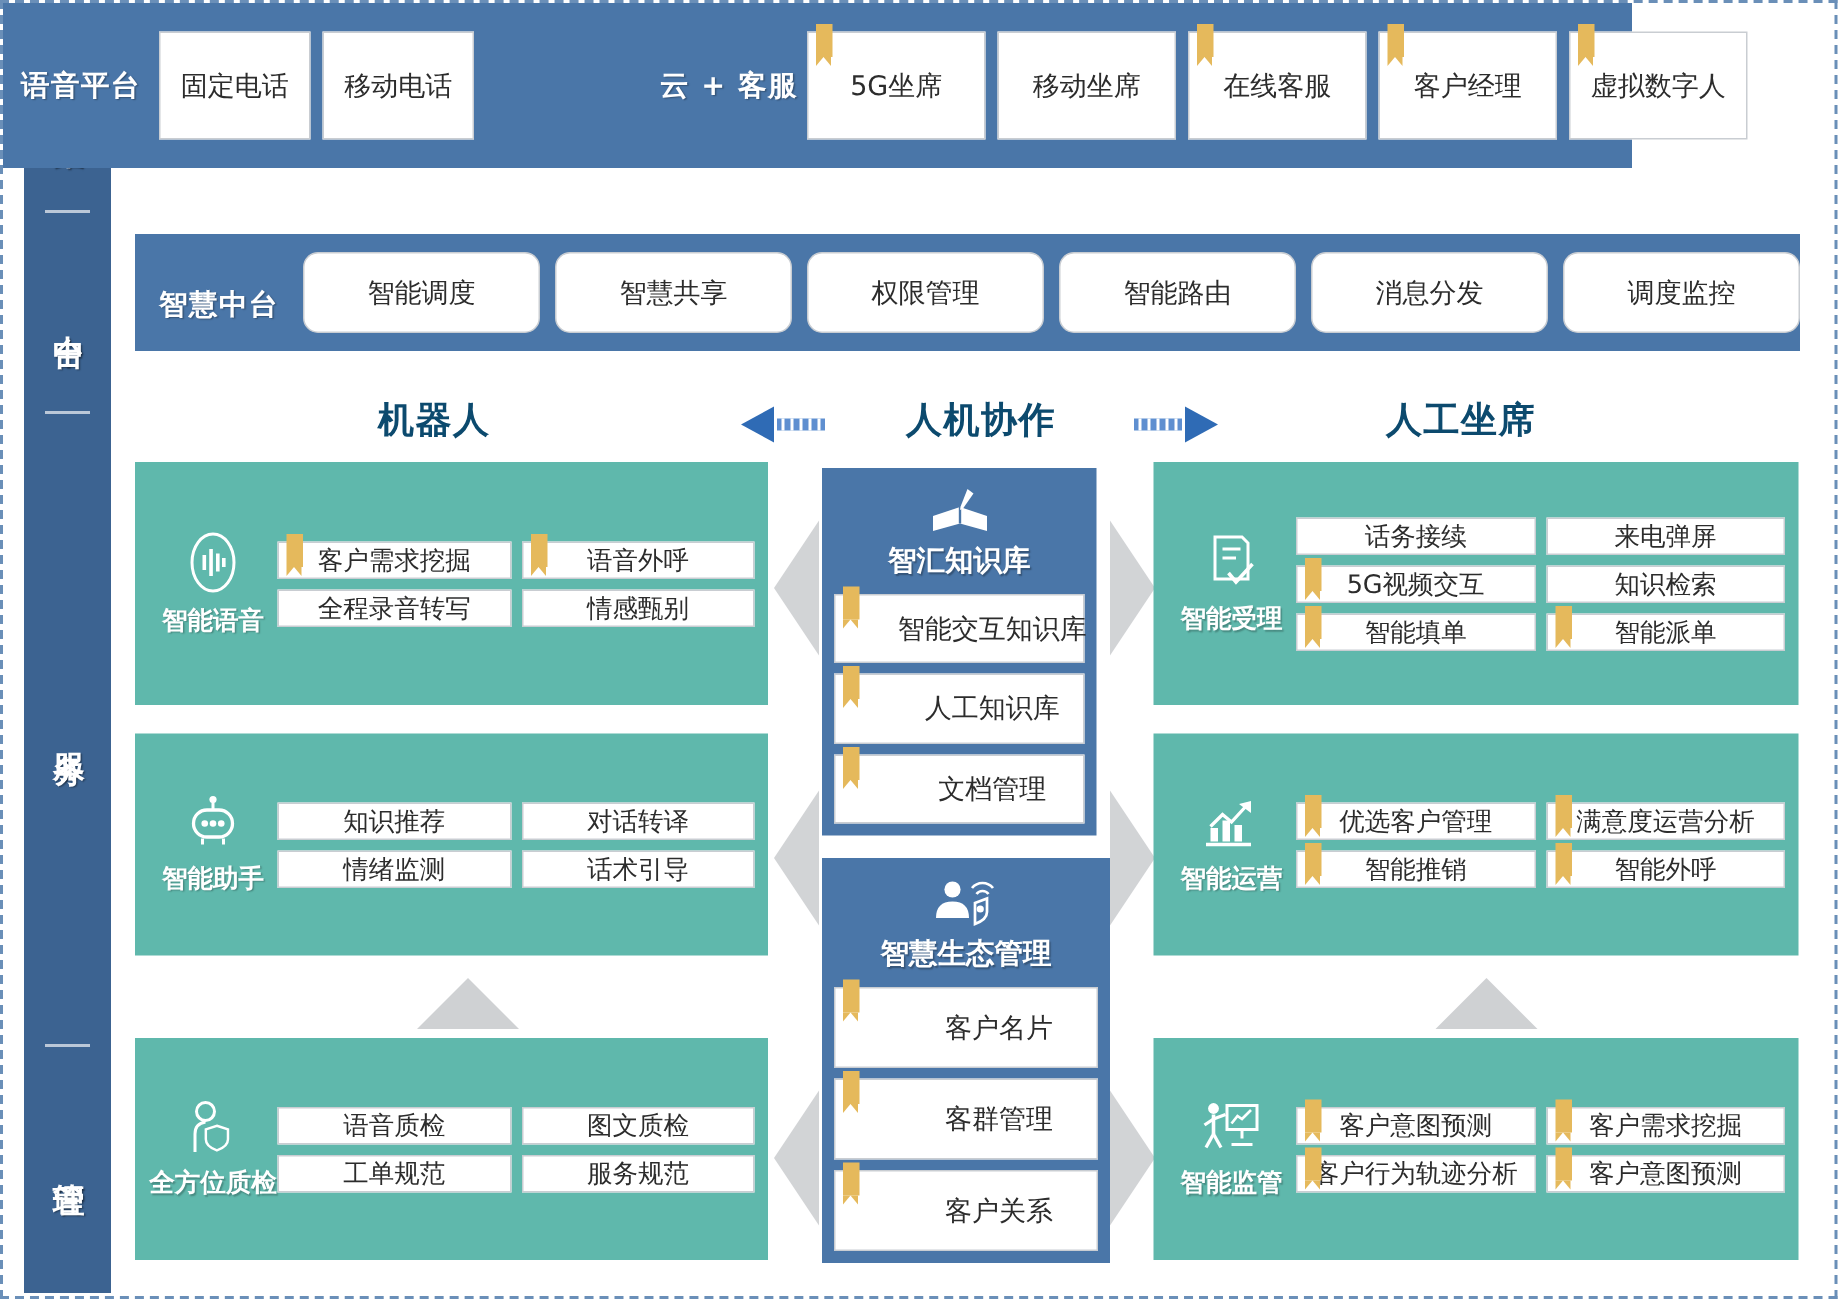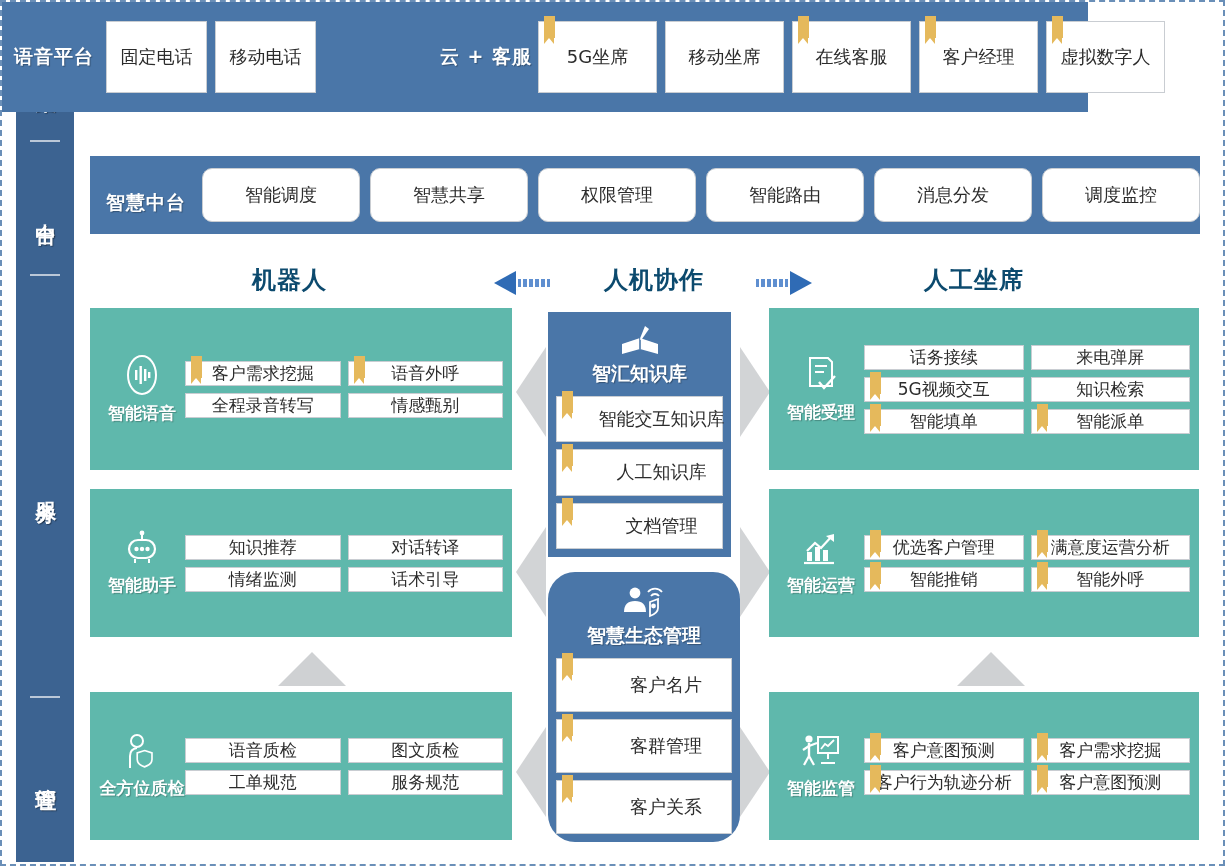--- a/index.html
+++ b/index.html
@@ -150,21 +150,21 @@
   .bp-head {
     display: flex; flex-direction: column; align-items: center;
     color: #fff; font-weight: bold; font-size: 19px;
     padding: 4px 0 9px;
     text-shadow: 1px 1px 1px rgba(0,0,0,.3);
   }
   .bp-head svg { display: block; margin-bottom: 3px; }
   .bp-list { display: flex; flex-direction: column; gap: 7px; flex: 1 1 auto; }
   .bp-list .wcard { flex: 1 1 0; font-size: 18px; padding-left: 44px; }
   #p-kb  { left: 546px; top: 310px; width: 183px; height: 245px; }
-  #p-eco { left: 546px; top: 570px; width: 192px; height: 270px; border-radius: 27px; }
+  #p-eco { left: 546px; top: 570px; width: 192px; height: 270px; }
 
   
   .chev { position: absolute; width: 0; height: 0; }
   .chev-l {
     border-top: 45px solid transparent;
     border-bottom: 45px solid transparent;
     border-right: 30px solid #d2d4d6;
   }
   .chev-r {
     border-top: 45px solid transparent;

